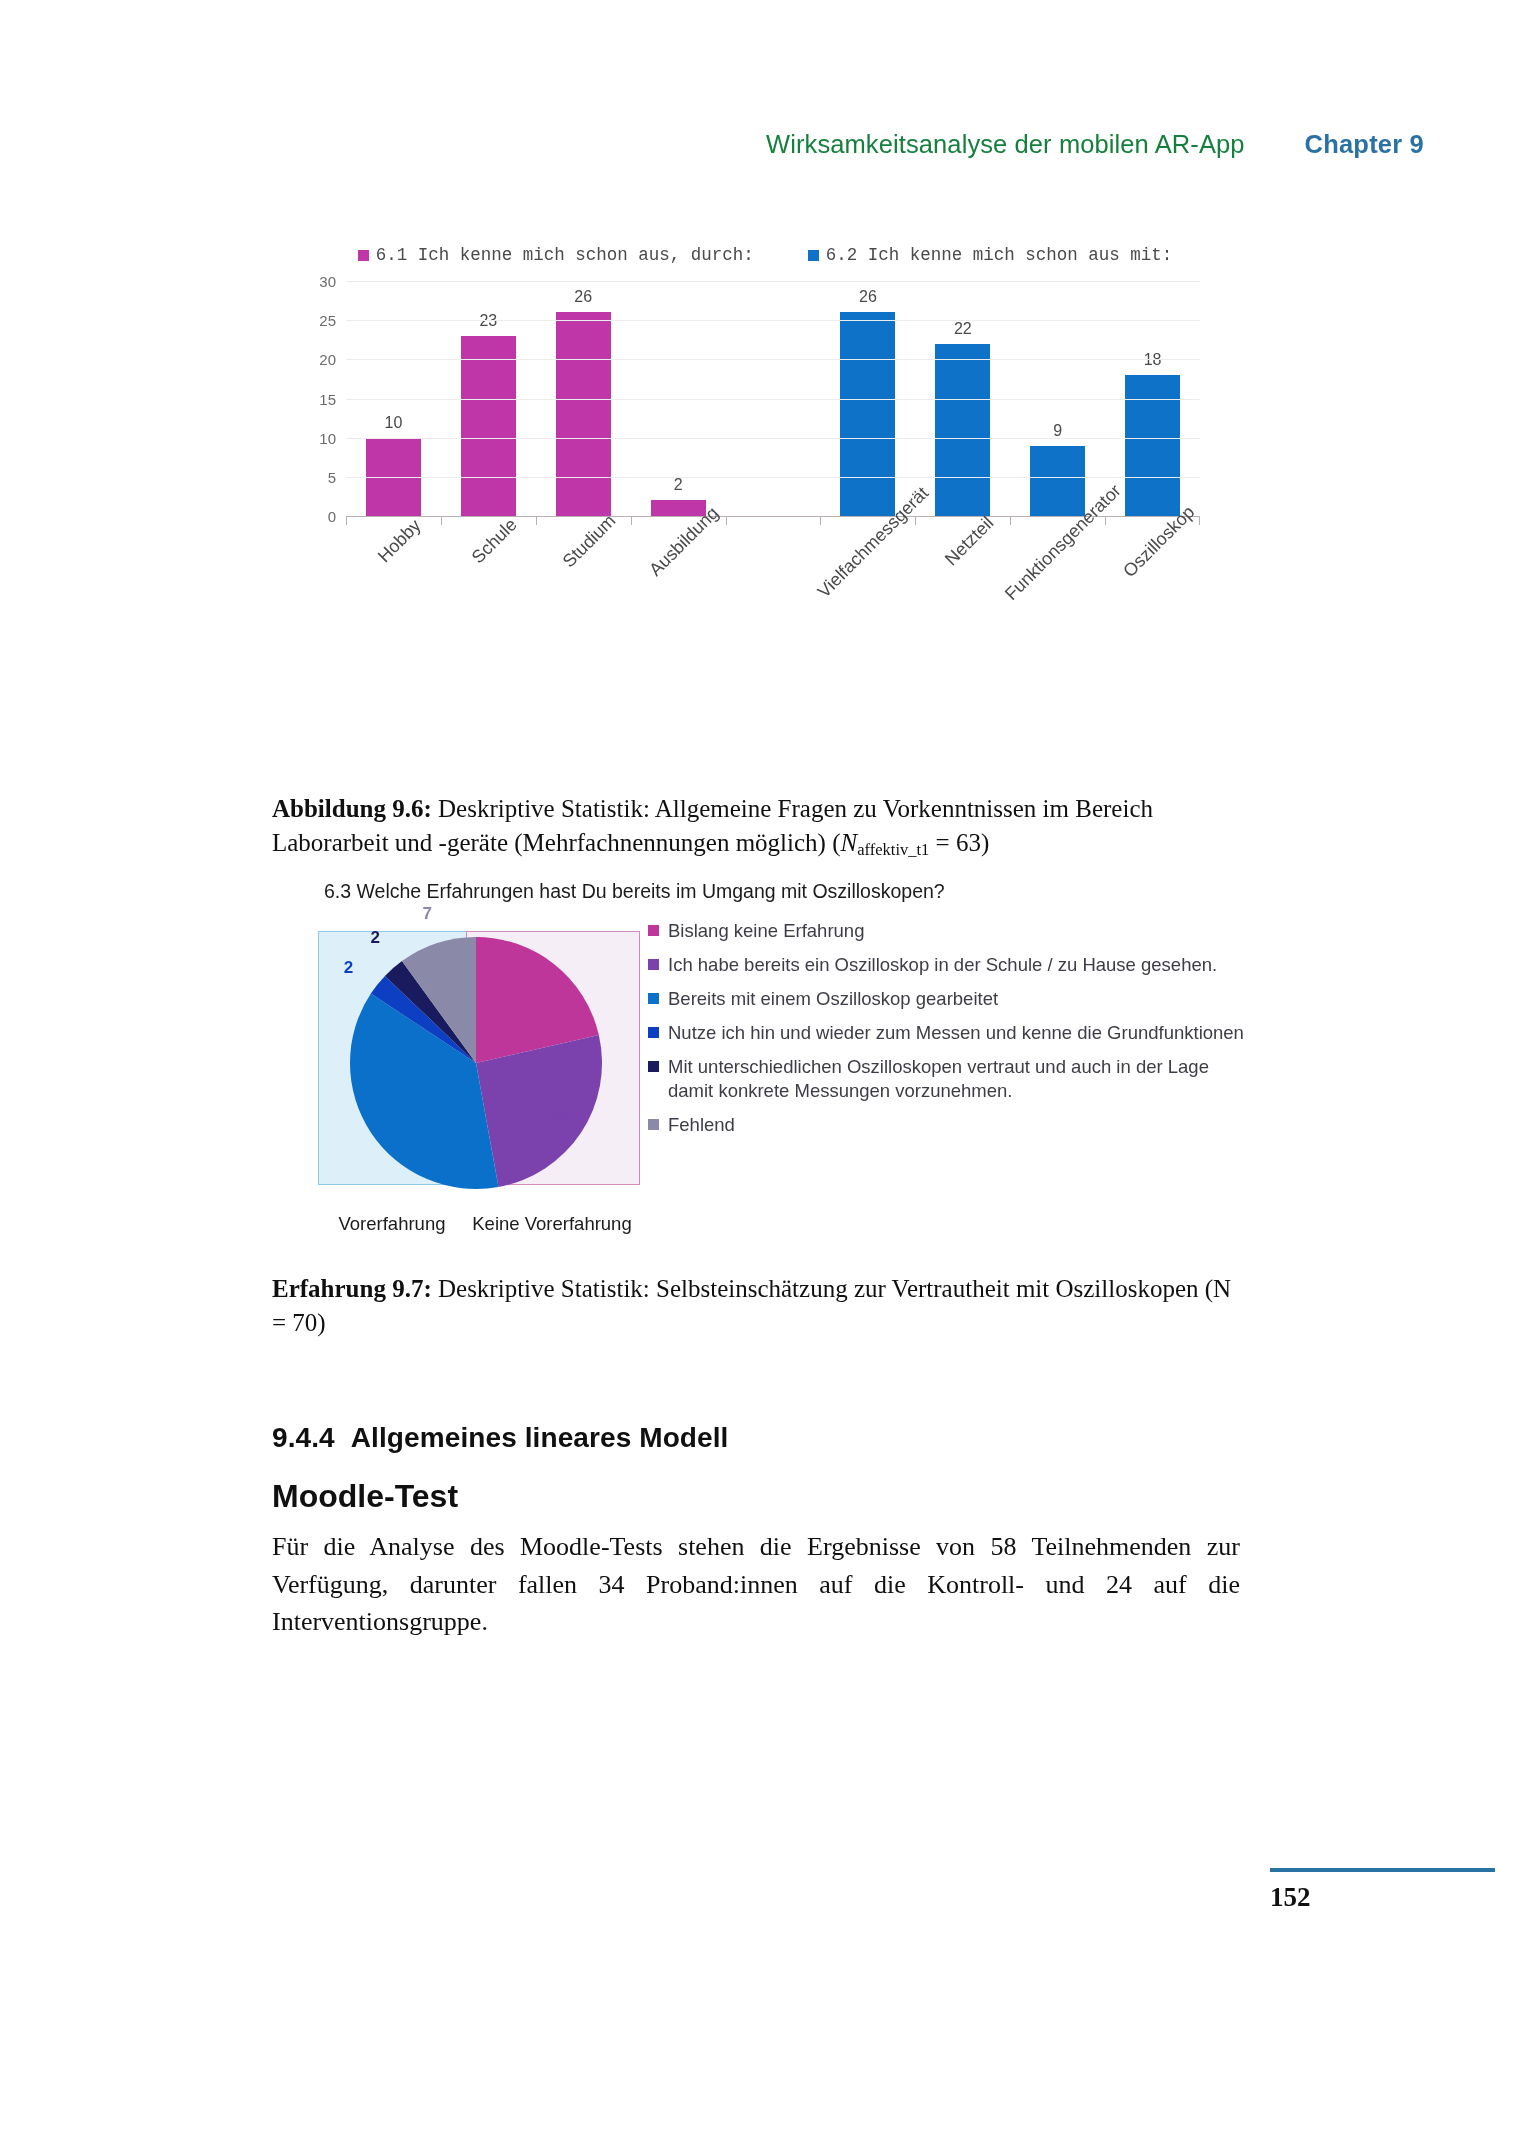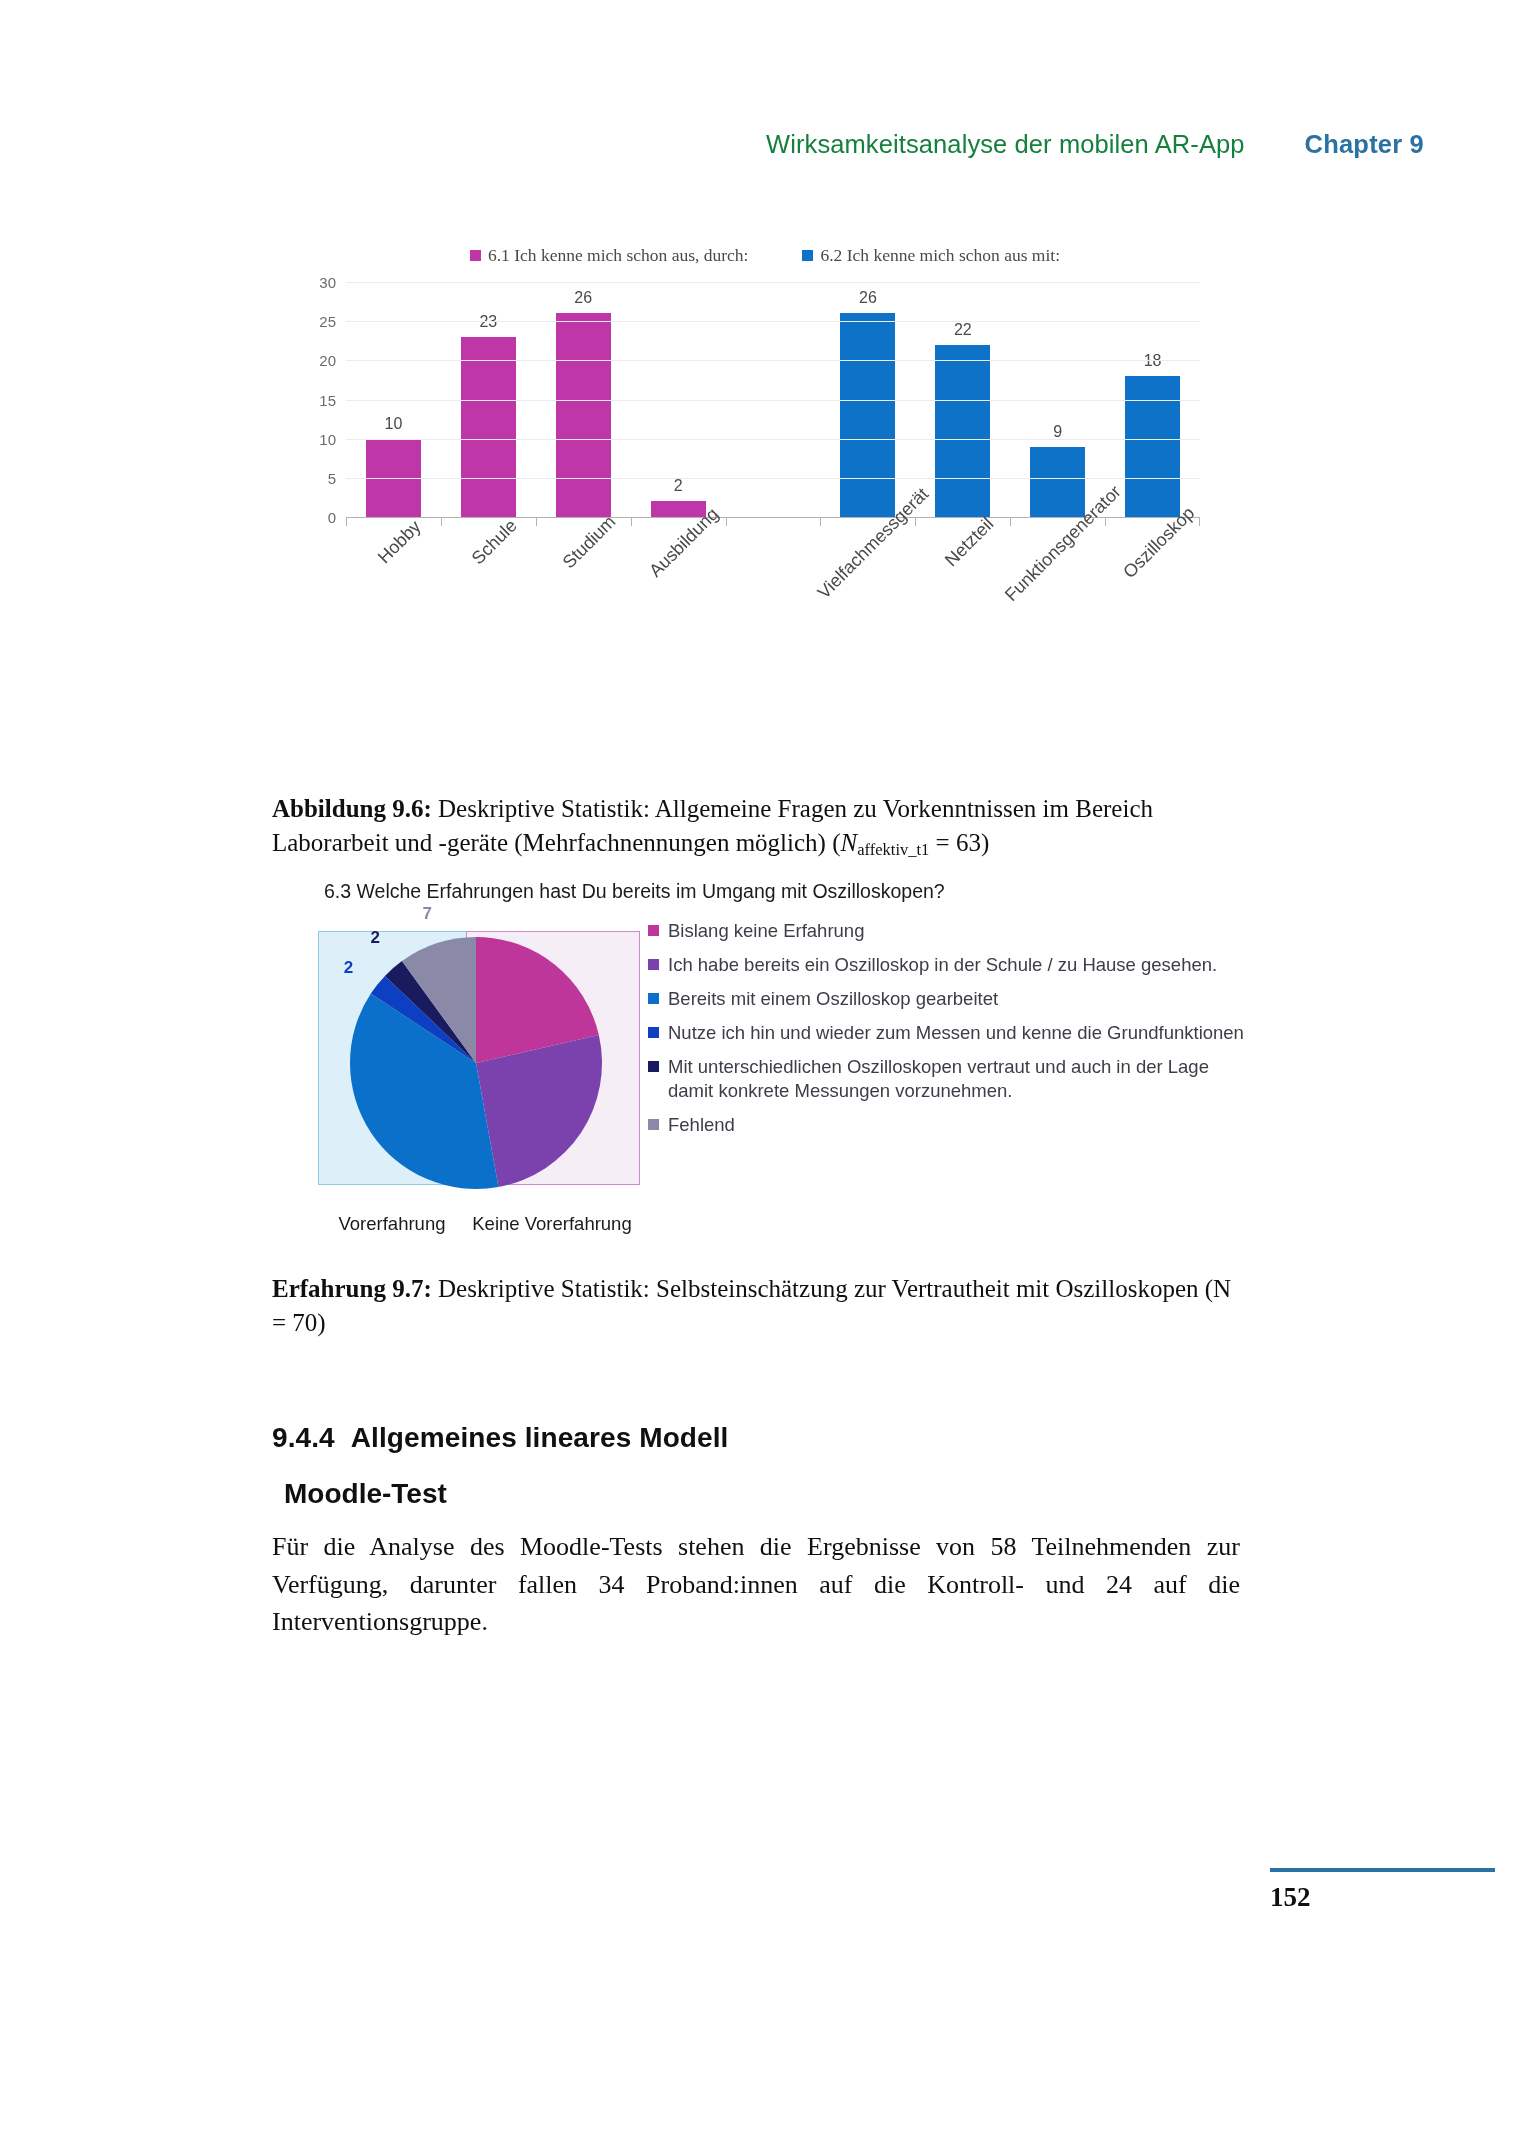--- a/index.html
+++ b/index.html
@@ -29,21 +29,21 @@
     letter-spacing:.2px;
     text-align:right;
   }
 
   
   .fig96{
     position:absolute;left:300px;top:245px;width:900px;height:520px;
   }
   .bar-legend{
     display:flex;justify-content:center;gap:54px;
-    font-family:Liberation Serif, serif;
+    font-family:Liberation Mono, monospace;
     font-size:17.5px;color:#4a4a4a;
     padding-left:30px;
   }
   .lg{display:flex;align-items:center;gap:7px;}
   .lg .sw{width:11px;height:11px;display:inline-block;}
 
   .plot-wrap{position:relative;margin-top:16px;height:250px;}
   .yaxis{
     position:absolute;left:0;top:0;width:36px;height:235px;
   }
@@ -150,23 +150,23 @@
   
   .h3{
     position:absolute;left:272px;width:968px;
     font-family:"Liberation Sans", sans-serif;
     font-weight:bold;font-size:28px;color:#101010;
     letter-spacing:.1px;
   }
   .h3 .num{margin-right:16px;}
   #sec944{top:1422px;}
   .h4{
-    position:absolute;left:284px;width:968px;
-    font-family:"Liberation Sans", sans-serif;
-    font-weight:bold;font-size:28px;color:#101010;
+    position:absolute;left:272px;width:968px;
+    font-family:"Liberation Sans", sans-serif;
+    font-weight:bold;font-size:32px;color:#101010;
   }
   #sub-moodle{top:1478px;}
   .para{
     position:absolute;left:272px;width:968px;
     font-family:"Liberation Serif", serif;
     font-size:26px;line-height:1.45;color:#101010;
     text-align:justify;
   }
   #para1{top:1528px;}
 

